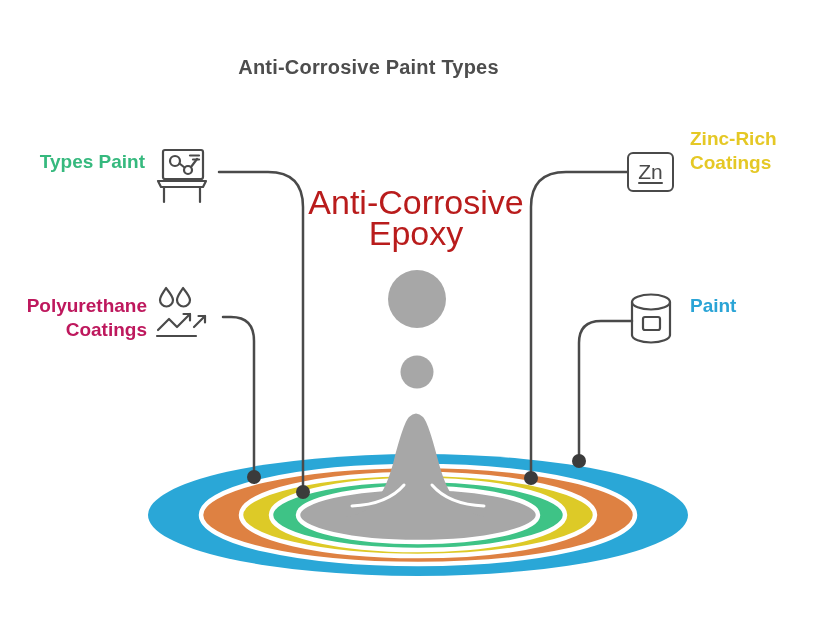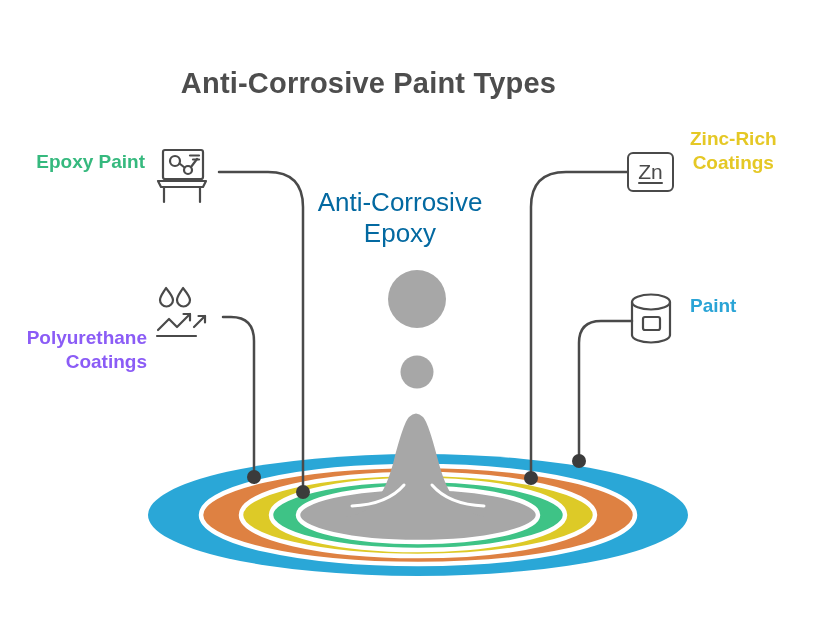--- a/index.html
+++ b/index.html
@@ -2,31 +2,31 @@
 <html><head>
 <meta charset="utf-8">
 <style>
   html,body{margin:0;padding:0;background:#fff;}
   #stage{
     position:relative;width:835px;height:628px;background:#ffffff;overflow:hidden;
     font-family:"Liberation Sans", sans-serif;
   }
   #scene{position:absolute;left:0;top:0;}
   .title{
-    position:absolute;left:0;top:67px;width:737px;text-align:center;
-    font-size:29px;font-weight:700;color:#4d4d4d;letter-spacing:.2px;
+    position:absolute;left:0;top:56px;width:737px;text-align:center;
+    font-size:20px;font-weight:700;color:#4d4d4d;letter-spacing:.2px;
   }
   .center-label{
-    position:absolute;left:284px;top:187px;width:232px;text-align:center;
-    font-size:26px;font-weight:400;color:#0369a1;line-height:31px;
+    position:absolute;left:300px;top:187px;width:232px;text-align:center;
+    font-size:34px;font-weight:400;color:#b91c1c;line-height:31px;
   }
-  .side-label{position:absolute;font-size:19px;font-weight:700;line-height:24px;text-align:center;}
+  .side-label{position:absolute;font-size:19px;font-weight:700;line-height:24px;}
   .side-label.right-align{text-align:right;}
   .lbl-epoxy{right:690px;top:150px;color:#36b97e;}
-  .lbl-poly{right:688px;top:294px;color:#8b5cf6;margin-top:32px;}
+  .lbl-poly{right:688px;top:294px;color:#be185d;}
   .lbl-zinc{left:690px;top:127px;color:#e5c825;}
   .lbl-alkyd{left:690px;top:294px;color:#2aa4d6;}
   .zn-box{
     position:absolute;left:627px;top:152px;width:43px;height:36px;
     border:2.5px solid #4a4a4a;border-radius:6px;
     display:flex;align-items:center;justify-content:center;
   }
   .zn-box span{
     font-size:21px;color:#4a4a4a;
     text-decoration:underline;text-decoration-thickness:2px;text-underline-offset:3px;
@@ -102,21 +102,21 @@
   </div>
 
   <div class="title">Anti-Corrosive Paint Types</div>
 
   <div class="center-label">
     <div>Anti-Corrosive</div>
     <div>Epoxy</div>
   </div>
 
   <div class="side-label right-align lbl-epoxy">
-    <div>Epoxy Paint</div>
+    <div>Types Paint</div>
   </div>
 
   <div class="side-label right-align lbl-poly">
     <div>Polyurethane</div>
     <div>Coatings</div>
   </div>
 
   <div class="side-label lbl-zinc">
     <div>Zinc-Rich</div>
     <div>Coatings</div>

